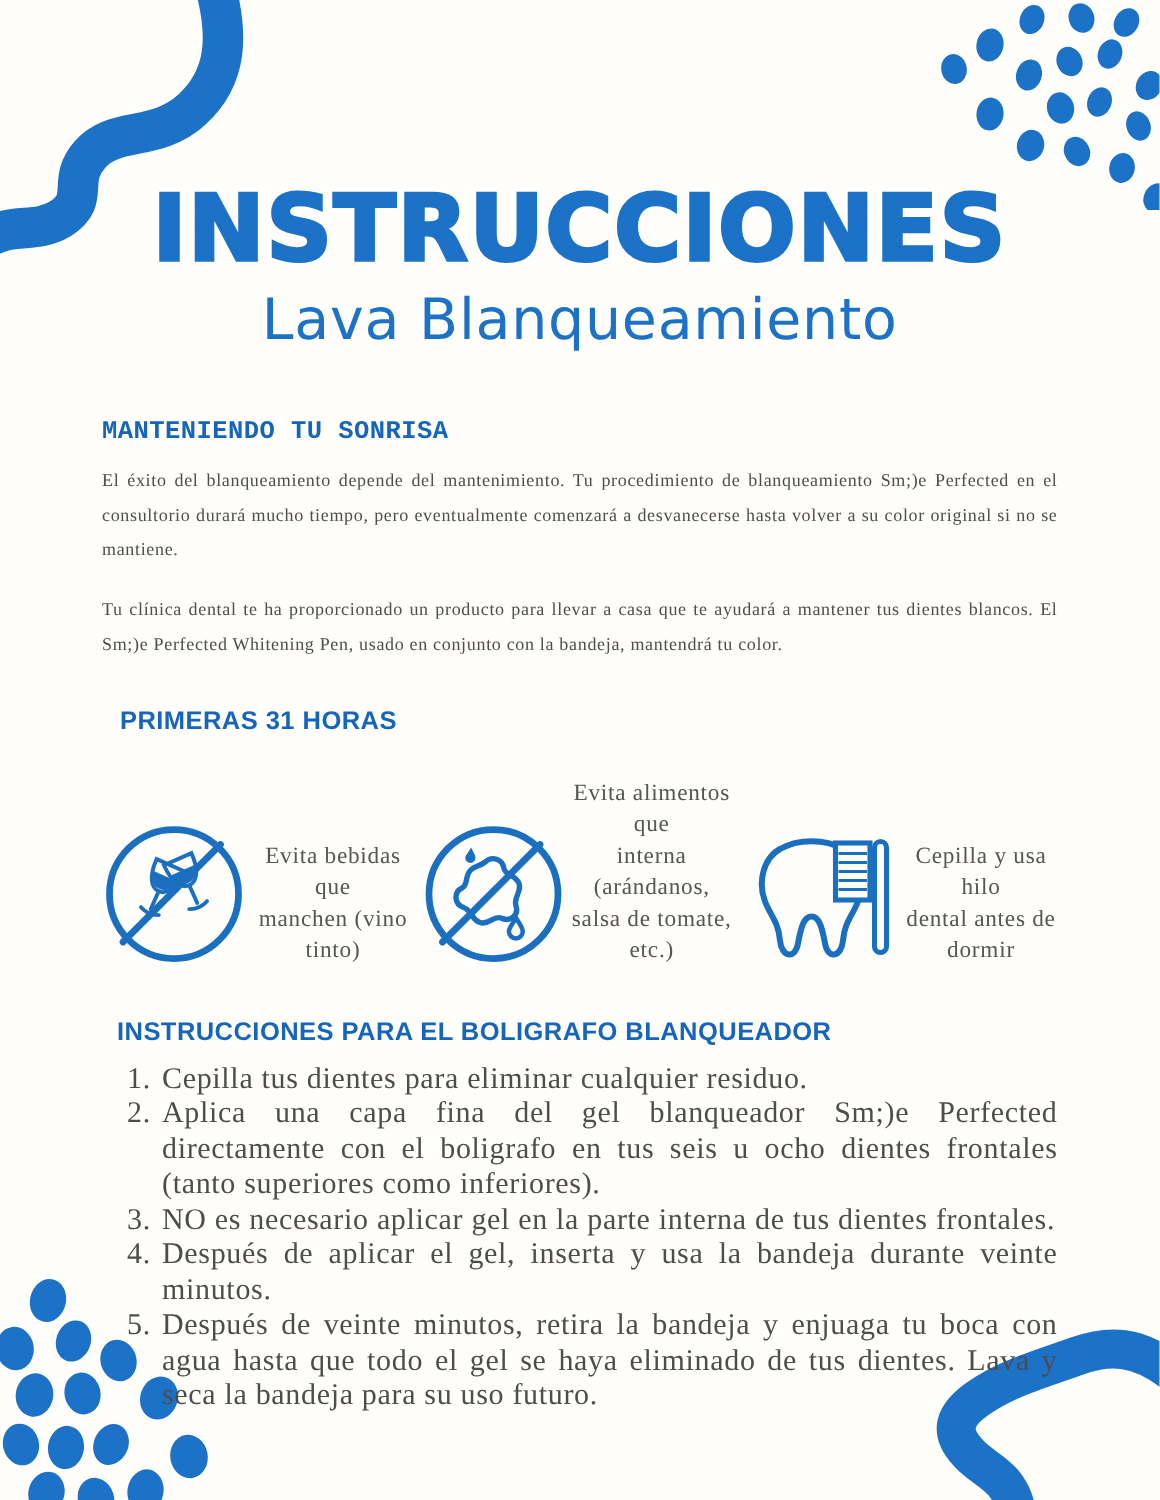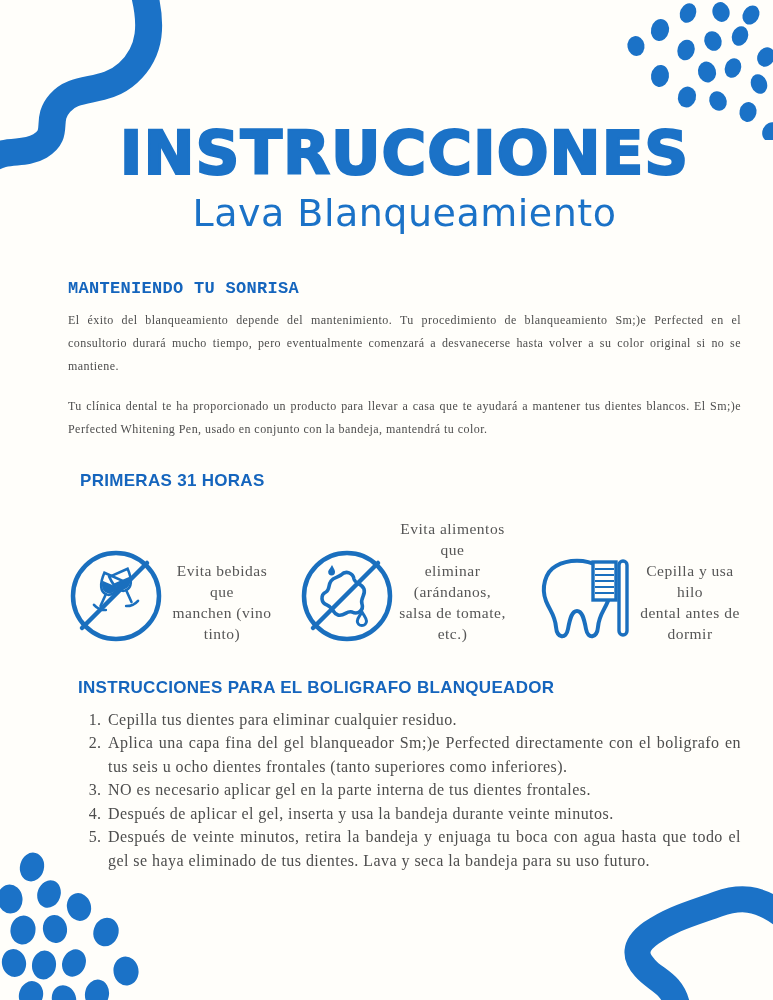--- a/index.html
+++ b/index.html
@@ -9,21 +9,21 @@
     background:#fffefa;
     overflow:hidden;
     font-family:"Liberation Serif", serif;
   }
   .decor { position:absolute; pointer-events:none; }
   #decor-squiggle-tl { top:0; left:0; }
   #decor-dots-tr { top:0; right:0; }
   #decor-dots-bl { bottom:0; left:0; }
   #decor-ribbon-br { bottom:0; right:0; }
 
-  .content { position:relative; padding:122px 32px 0 68px; }
+  .content { position:relative; padding:122px 68px 0 68px; }
 
   .title {
     text-align:center;
     font-family:"DejaVu Sans", sans-serif;
     font-weight:800;
     font-size:61px;
     letter-spacing:1px;
     color:#1b72c7;
     -webkit-text-stroke:2.2px #1b72c7;
     line-height:1;
@@ -75,21 +75,21 @@
     color:#565656;
     text-align:center;
   }
 
   ol.steps {
     margin-top:10px;
     margin-left:20px;
     padding-left:18px;
   }
   ol.steps li {
-    font-size:16px;
+    font-size:20px;
     line-height:23.5px;
     letter-spacing:0.45px;
     color:#4d4d4d;
     text-align:justify;
     padding-left:2px;
   }
 </style>
 </head>
 <body>
 
@@ -187,21 +187,21 @@
         <svg width="96" height="96" viewBox="0 0 96 96">
           <circle cx="48" cy="48" r="43" fill="none" stroke="#1a6fbe" stroke-width="4.5"></circle>
           <path d="M42,27 C47,22 54,25 55,31 C56,36 63,35 65,41 C67,47 61,50 63,56 C65,62 59,67 53,64 C48,62 45,69 39,67 C33,65 34,59 28,57 C22,55 21,47 27,44 C31,42 29,37 32,33 C35,29 38,30 42,27 Z" fill="none" stroke="#1a6fbe" stroke-width="3.6" stroke-linejoin="round"></path>
           <path d="M33,17 C35,21 36,22 36,24 A3.4,3.4 0 0 1 29.2,24 C29.2,22 31,21 33,17 Z" fill="#1a6fbe"></path>
           <path d="M63,64 C66,69 67.5,70.5 67.5,73 A4.6,4.6 0 0 1 58.3,73 C58.3,70.5 60,69 63,64 Z" fill="none" stroke="#1a6fbe" stroke-width="3"></path>
           <line x1="79" y1="15" x2="14" y2="80" stroke="#1a6fbe" stroke-width="4.5" stroke-linecap="round"></line>
         </svg>
       </div>
       <div class="icon-caption">
         <div>Evita alimentos que</div>
-        <div>eliminar (arándanos,</div>
+        <div>interna (arándanos,</div>
         <div>salsa de tomate, etc.)</div>
       </div>
     </div>
 
     <div class="icon-card">
       <div class="icon-box">
         <svg width="110" height="96" viewBox="0 0 110 96">
           <path d="M27,18 C16,24 12,40 17,53 C21,63 26,67 27,79 C28,90 37,92 39,81 C41,70 43,63 48,63 C53,63 55,70 57,81 C59,92 68,90 69,79 C70,67 75,63 79,53 C84,40 80,24 69,18 C57,11 39,11 27,18 Z" fill="none" stroke="#1a6fbe" stroke-width="4" stroke-linejoin="round"></path>
           <rect x="64" y="14" width="23" height="38" fill="#fffefa" stroke="#1a6fbe" stroke-width="3.4"></rect>
           <g stroke="#1a6fbe" stroke-width="2">

